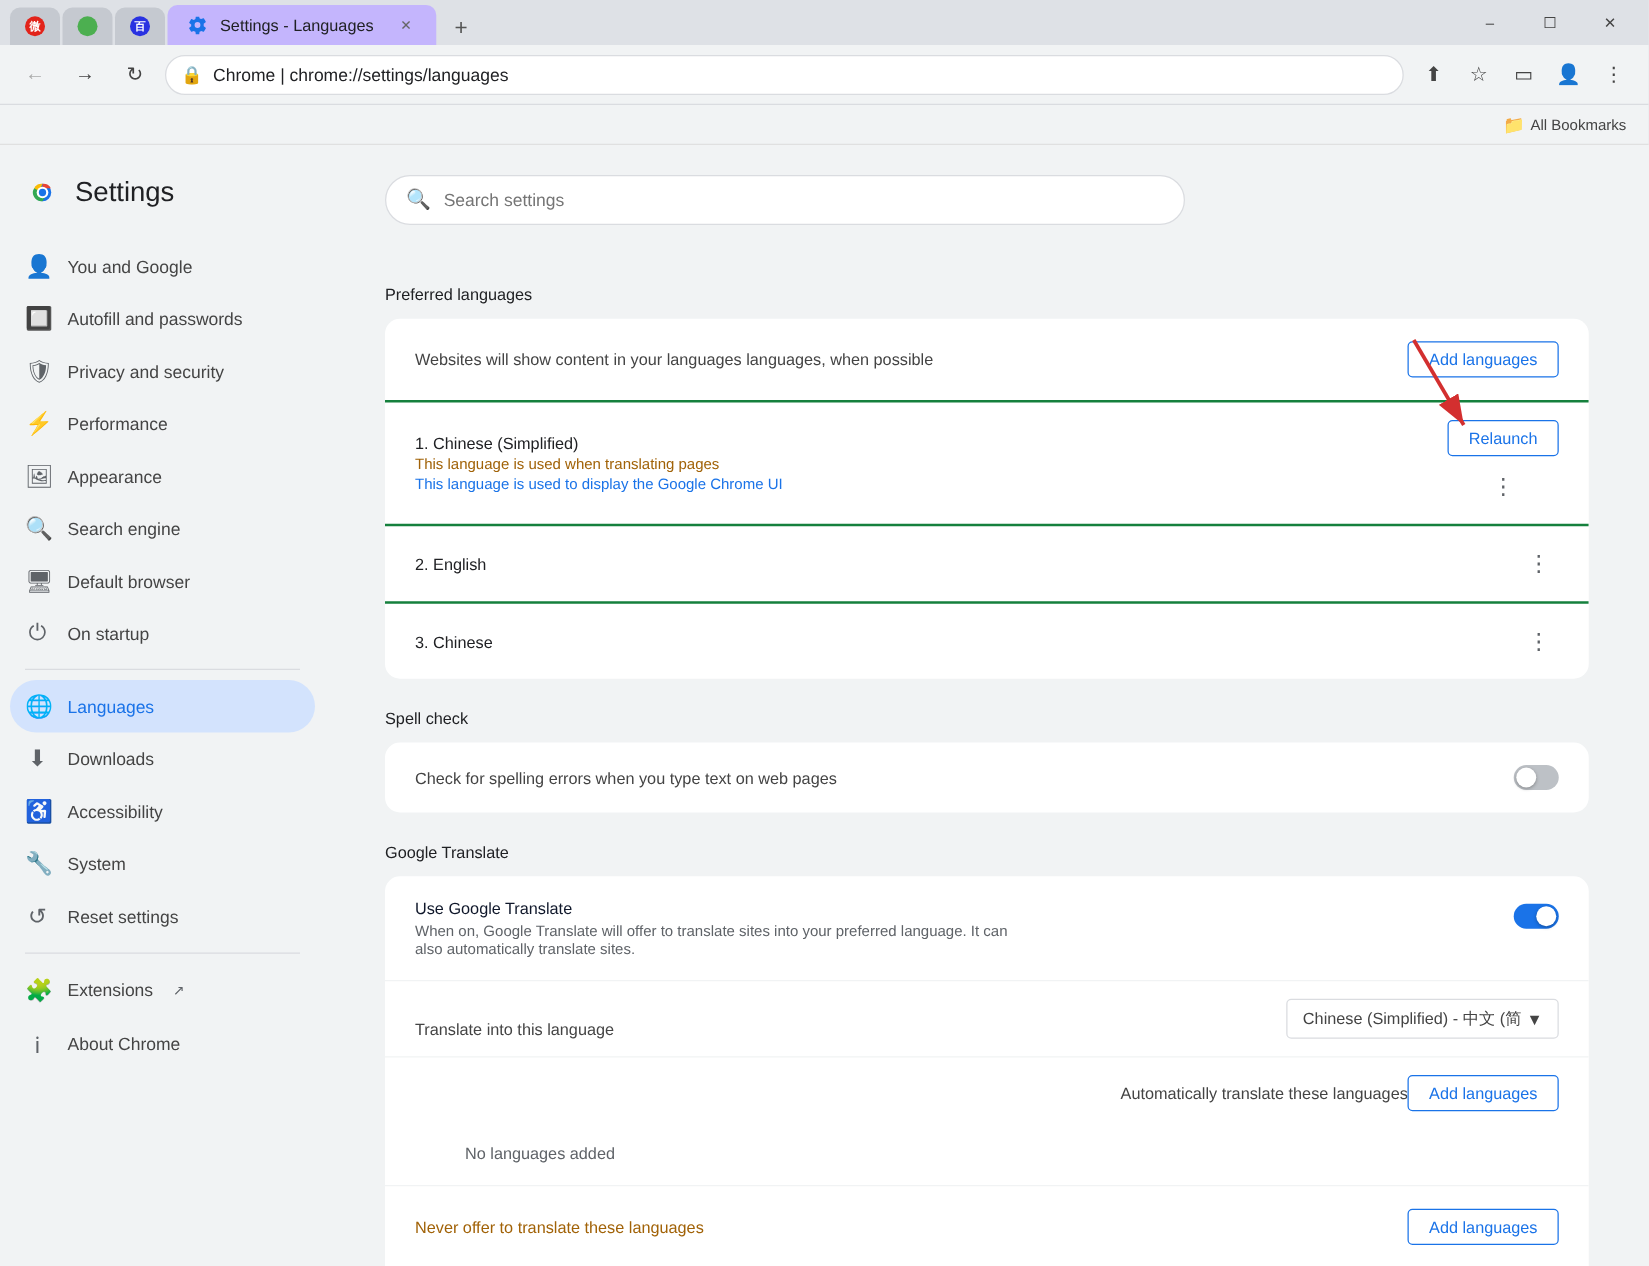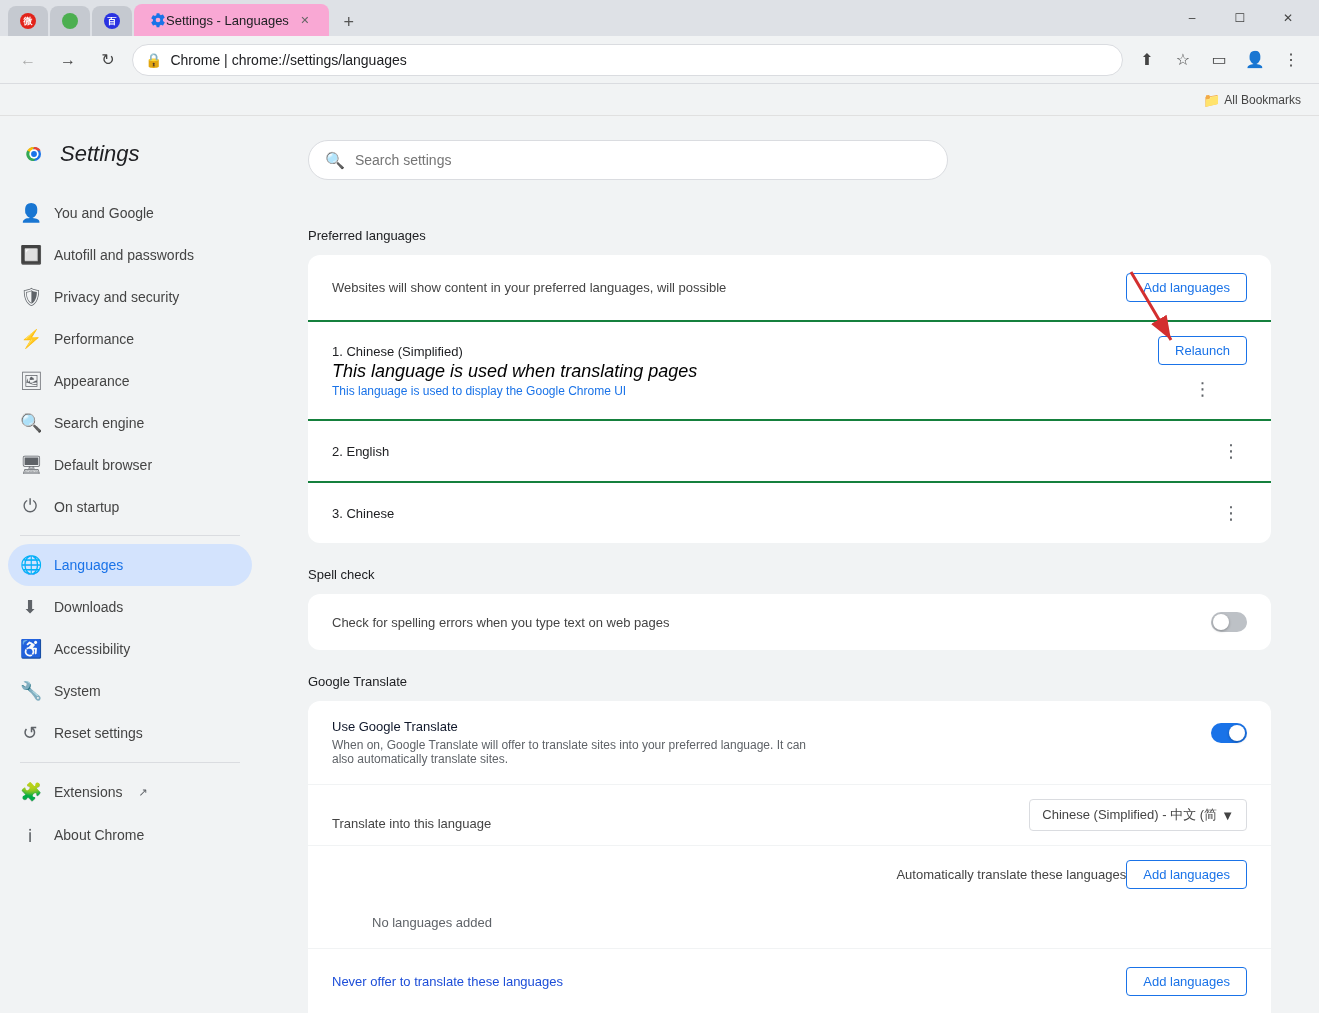--- a/index.html
+++ b/index.html
@@ -4,21 +4,21 @@
   <style>
     * { box-sizing: border-box; margin: 0; padding: 0; }
     body { font-family: 'Segoe UI', Arial, sans-serif; background: #f1f3f4; font-size: 14px; color: #202124; overflow: hidden; }
 
     
     .browser-frame { width: 1319px; height: 1013px; display: flex; flex-direction: column; background: #dee1e6; }
 
     .title-bar { height: 36px; background: #dee1e6; display: flex; align-items: flex-end; padding: 0 8px; }
     .tab-strip { display: flex; align-items: flex-end; gap: 2px; }
     .tab-inactive { display: flex; align-items: center; gap: 6px; padding: 6px 12px; background: #c5c9d0; border-radius: 8px 8px 0 0; height: 30px; font-size: 12px; color: #444; cursor: pointer; }
-    .tab-active { display: flex; align-items: center; gap: 0; padding: 6px 16px; background: #f9a8d4; border-radius: 8px 8px 0 0; height: 32px; font-size: 13px; color: #202124; cursor: pointer; position: relative; }
+    .tab-active { display: flex; align-items: center; gap: 10px; padding: 6px 16px; background: #c4b5fd; border-radius: 8px 8px 0 0; height: 32px; font-size: 13px; color: #202124; cursor: pointer; position: relative; }
     .tab-close { width: 16px; height: 16px; border-radius: 50%; display: flex; align-items: center; justify-content: center; font-size: 11px; color: #666; margin-left: 8px; cursor: pointer; }
     .new-tab-btn { width: 28px; height: 28px; border-radius: 50%; display: flex; align-items: center; justify-content: center; font-size: 18px; color: #555; cursor: pointer; margin-left: 4px; }
     .title-bar-controls { margin-left: auto; display: flex; align-items: center; gap: 2px; padding-bottom: 4px; }
     .title-ctrl { width: 46px; height: 28px; display: flex; align-items: center; justify-content: center; font-size: 12px; color: #444; cursor: pointer; border-radius: 4px; }
 
     .nav-bar { height: 48px; background: #f1f3f4; display: flex; align-items: center; padding: 0 12px; gap: 8px; border-bottom: 1px solid #dadce0; }
     .nav-btn { width: 32px; height: 32px; border-radius: 50%; display: flex; align-items: center; justify-content: center; cursor: pointer; font-size: 16px; color: #444; }
     .nav-btn.disabled { color: #aaa; cursor: default; }
     .address-bar { flex: 1; height: 32px; background: white; border-radius: 20px; display: flex; align-items: center; padding: 0 12px; gap: 8px; border: 1px solid #dadce0; font-size: 14px; color: #202124; }
     .address-lock { color: #5f6368; font-size: 14px; }
@@ -28,42 +28,42 @@
     .bookmarks-bar { height: 32px; background: #f1f3f4; display: flex; align-items: center; padding: 0 12px; border-bottom: 1px solid #e0e0e0; gap: 8px; justify-content: flex-end; }
     .bookmark-item { display: flex; align-items: center; gap: 4px; font-size: 12px; color: #444; cursor: pointer; padding: 2px 6px; border-radius: 4px; }
     .bookmark-folder-icon { color: #fbbf24; font-size: 14px; }
 
     
     .settings-body { display: flex; flex: 1; background: #f1f3f4; overflow: hidden; }
 
     
     .sidebar { width: 260px; background: #f1f3f4; padding: 16px 8px; overflow-y: auto; flex-shrink: 0; }
     .settings-logo { display: flex; align-items: center; gap: 12px; padding: 8px 12px 24px; }
-    .settings-title { font-size: 22px; font-weight: 400; color: #202124; font-style: italic; }
+    .settings-title { font-size: 22px; font-weight: 400; color: #202124; }
     .sidebar-item { display: flex; align-items: center; gap: 14px; padding: 10px 12px; border-radius: 24px; cursor: pointer; color: #444; font-size: 14px; }
     .sidebar-item.active { background: #d3e3fd; color: #1a73e8; font-weight: 500; }
     .sidebar-icon { font-size: 18px; color: #5f6368; width: 20px; text-align: center; }
     .sidebar-item.active .sidebar-icon { color: #1a73e8; }
     .sidebar-item-label { font-size: 14px; }
     .sidebar-divider { border: none; border-top: 1px solid #dadce0; margin: 8px 12px; }
 
     
     .main-content { flex: 1; overflow-y: auto; padding: 24px 48px; background: #f1f3f4; }
     .section-title { font-size: 13px; font-weight: 500; color: #202124; margin-bottom: 12px; margin-top: 24px; }
     .section-title:first-child { margin-top: 0; }
 
     .card { background: white; border-radius: 12px; margin-bottom: 8px; overflow: hidden; }
     .card-header { display: flex; align-items: center; padding: 18px 24px; justify-content: space-between; }
     .card-header-text { font-size: 13px; color: #444; flex: 1; }
 
     .lang-item { display: flex; align-items: center; padding: 14px 24px; border-top: 2px solid #15803d; }
     .lang-item:first-child { border-top: none; }
     .lang-info { flex: 1; }
     .lang-name { font-size: 13px; color: #202124; }
-    .lang-desc { font-size: 18px; color: #000000; margin-top: 2px; font-style: italic; }
+    .lang-desc { font-size: 12px; color: #a16207; margin-top: 2px; }
     .lang-ui-text { font-size: 12px; color: #1a73e8; margin-top: 2px; }
     .lang-actions { display: flex; align-items: center; gap: 8px; flex-direction: column; }
 
     .btn-relaunch { padding: 6px 16px; border: 1.5px solid #1a73e8; border-radius: 4px; background: white; color: #1a73e8; font-size: 13px; cursor: pointer; font-weight: 500; }
     .btn-add-lang { padding: 6px 16px; border: 1.5px solid #1a73e8; border-radius: 4px; background: white; color: #1a73e8; font-size: 13px; cursor: pointer; }
 
     .three-dots { color: #5f6368; font-size: 18px; cursor: pointer; width: 32px; height: 32px; display: flex; align-items: center; justify-content: center; border-radius: 50%; }
 
     .toggle { width: 36px; height: 20px; border-radius: 10px; position: relative; cursor: pointer; flex-shrink: 0; }
     .toggle.off { background: #bdc1c6; }
@@ -83,21 +83,21 @@
     .translate-lang-row { display: flex; align-items: flex-end; padding: 14px 24px; border-top: 1px solid #f1f3f4; justify-content: space-between; }
     .translate-lang-label { font-size: 13px; color: #444; }
     .lang-select { padding: 6px 12px; border: 1px solid #dadce0; border-radius: 4px; font-size: 13px; color: #444; background: white; cursor: pointer; display: flex; align-items: center; gap: 4px; }
 
     .auto-translate-row { display: flex; align-items: center; padding: 14px 24px; border-top: 1px solid #f1f3f4; justify-content: flex-end; }
     .auto-translate-label { font-size: 13px; color: #444; }
 
     .no-langs { font-size: 13px; color: #5f6368; padding: 12px 24px 18px; margin-left: 40px; }
 
     .never-translate-row { display: flex; align-items: center; padding: 18px 24px; justify-content: space-between; }
-    .never-translate-label { font-size: 13px; color: #1d4ed8; }
+    .never-translate-label { font-size: 13px; color: #a16207; }
 
     .never-lang-item { display: flex; align-items: center; padding: 12px 24px; border-top: 1px solid #f1f3f4; justify-content: space-between; }
     .never-lang-name { font-size: 13px; color: #202124; }
     .trash-icon { color: #5f6368; font-size: 18px; cursor: pointer; width: 32px; height: 32px; display: flex; align-items: center; justify-content: center; border-radius: 50%; }
 
     
     .arrow-container { position: relative; }
 
     
     .main-content::-webkit-scrollbar { width: 8px; }
@@ -257,21 +257,21 @@
       <div class="search-bar-wrapper">
         <div class="search-bar">
           <span class="search-icon">🔍</span>
           <input class="search-input" type="text" placeholder="Search settings" style="">
         </div>
       </div>
 
       <div class="section-title">Preferred languages</div>
       <div class="card">
         <div class="card-header">
-          <span class="card-header-text">Websites will show content in your preferred languages, will possible</span>
+          <span class="card-header-text">Websites will show content in your languages languages, when possible</span>
           <button class="btn-add-lang">Add languages</button>
         </div>
 
         <div class="lang-item arrow-container" style="position:relative;">
           <div class="lang-info">
             <div class="lang-name">
               <span>1.</span>
               <span>Chinese (Simplified)</span>
             </div>
             <div class="lang-desc">This language is used when translating pages</div>

